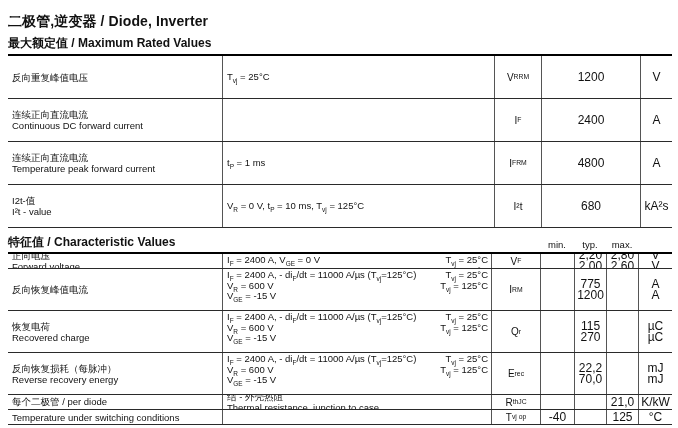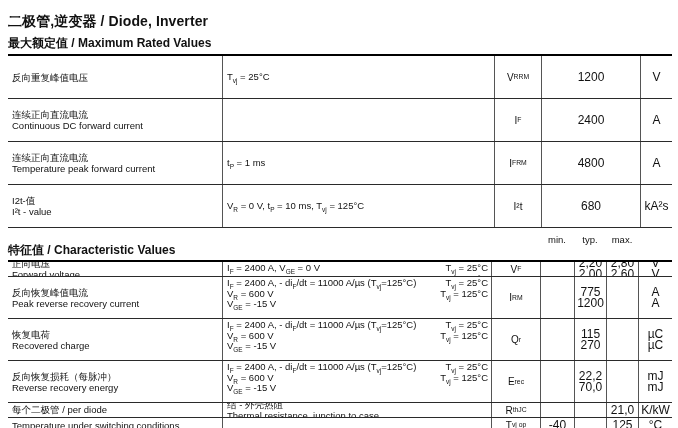--- a/index.html
+++ b/index.html
@@ -19,21 +19,21 @@
     display:grid;grid-template-columns:214px 272px 47px 99px 32px;
     height:43px;border-bottom:1px solid #2a2a2a;box-sizing:border-box;
   }
   
   .char-head{
     display:grid;grid-template-columns:532px 34px 32px 32px 34px;
     align-items:end;margin-top:6px;
     border-bottom:2px solid #000;padding-bottom:1px;
   }
   .char-heading-text{font-size:12px;font-weight:bold;}
-  .col-label{font-size:9.5px;text-align:center;padding-bottom:14px;}
+  .col-label{font-size:9.5px;text-align:center;padding-bottom:1px;}
   
   .c-row{
     display:grid;grid-template-columns:214px 269px 49px 34px 32px 32px 34px;
     border-bottom:1px solid #2a2a2a;box-sizing:border-box;
   }
   .c-row.h2{height:15px;}
   .c-row.h3{height:42px;}
   
   .r-row>div+div,.c-row>div+div{border-left:1px solid #555;}
   .cell{box-sizing:border-box;overflow:hidden;}
@@ -157,21 +157,20 @@
           <div class="vl">2,60</div>
         </div>
         <div class="cell unit">
           <div class="vl">V</div>
           <div class="vl">V</div>
         </div>
       </div>
       <div class="c-row h3">
         <div class="cell param">
           <div class="cn">反向恢复峰值电流</div>
-          <div class="en">Peak reverse recovery current</div>
         </div>
         <div class="cell cond">
           <div class="cond-line"><span class="cl">I<sub>F</sub> = 2400 A, - di<sub>F</sub>/dt = 11000 A/µs (T<sub>vj</sub>=125°C)</span><span class="cr">T<sub>vj</sub> = 25°C</span></div>
           <div class="cond-line"><span class="cl">V<sub>R</sub> = 600 V</span><span class="cr">T<sub>vj</sub> = 125°C</span></div>
           <div class="cond-line"><span class="cl">V<sub>GE</sub> = -15 V</span></div>
         </div>
         <div class="cell sym">I<sub>RM</sub></div>
         <div class="cell val"></div>
         <div class="cell val">
           <div class="vl">775</div>

